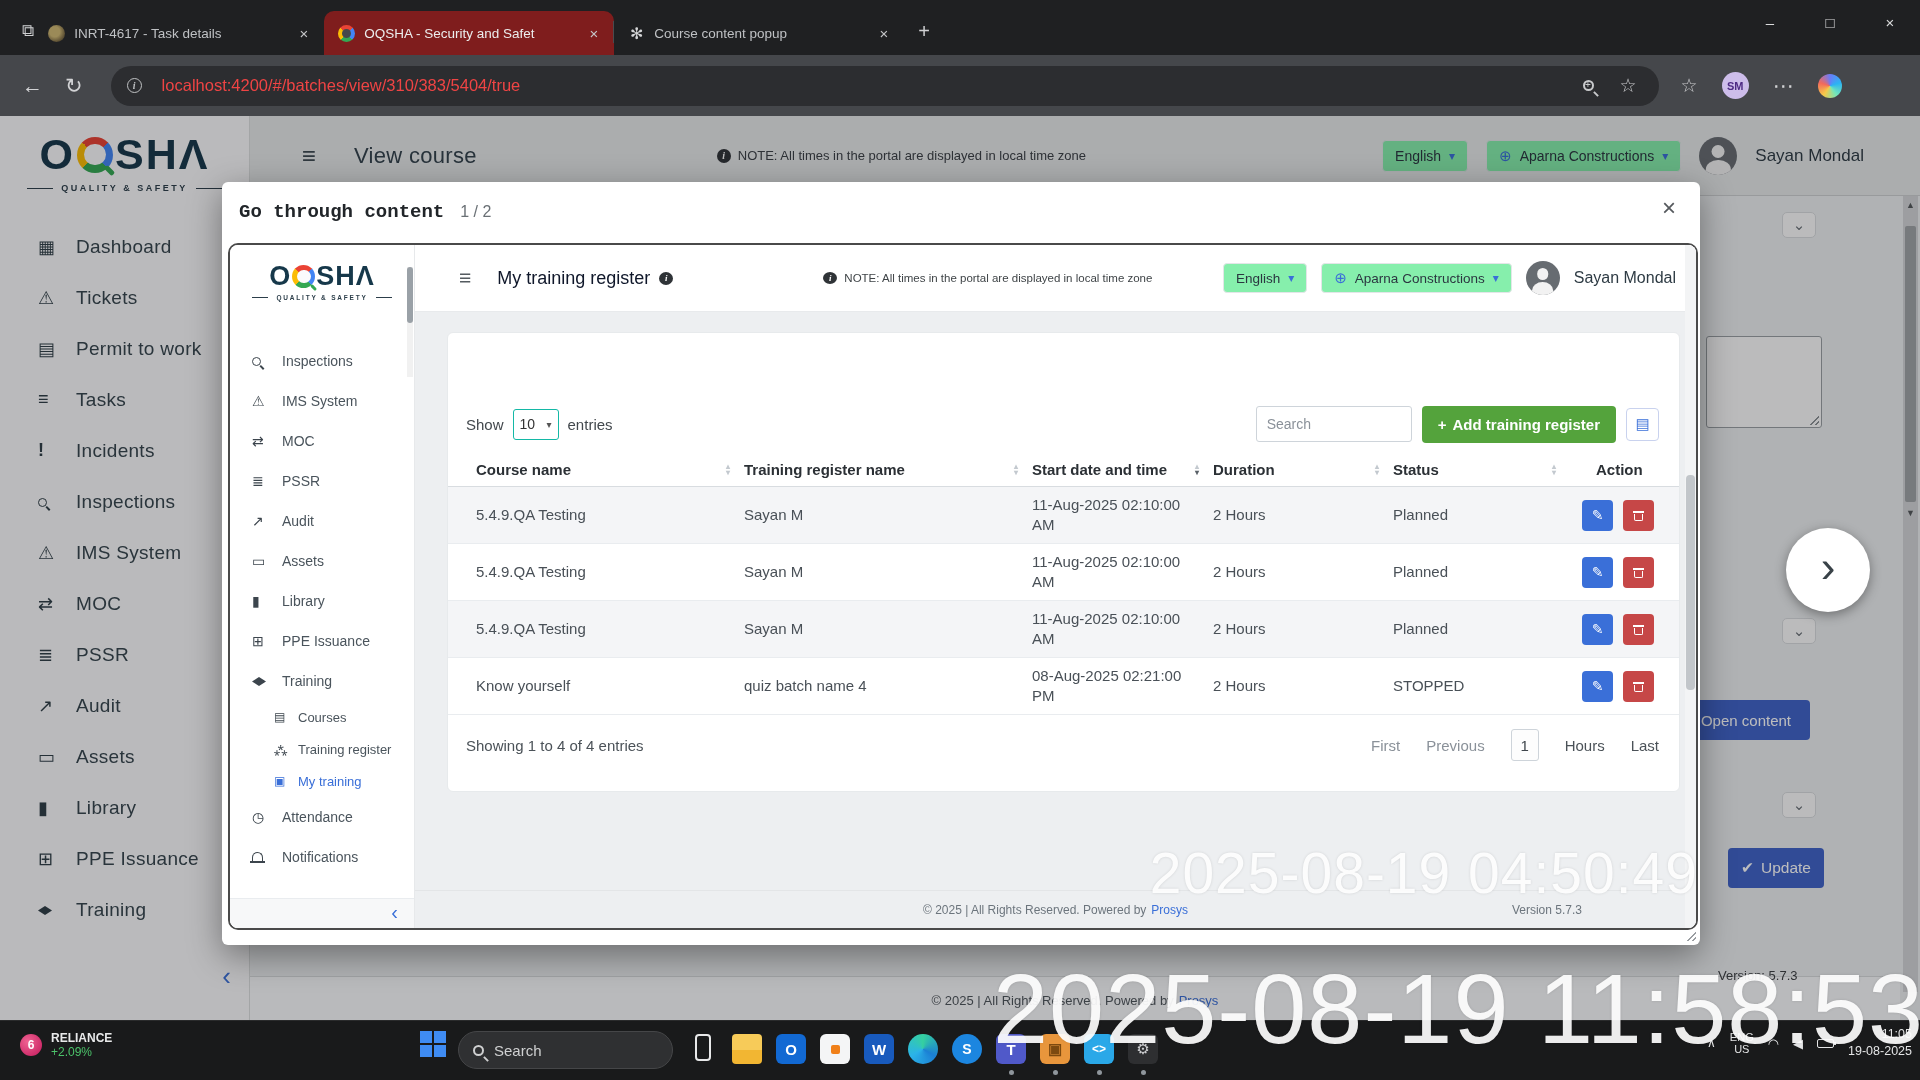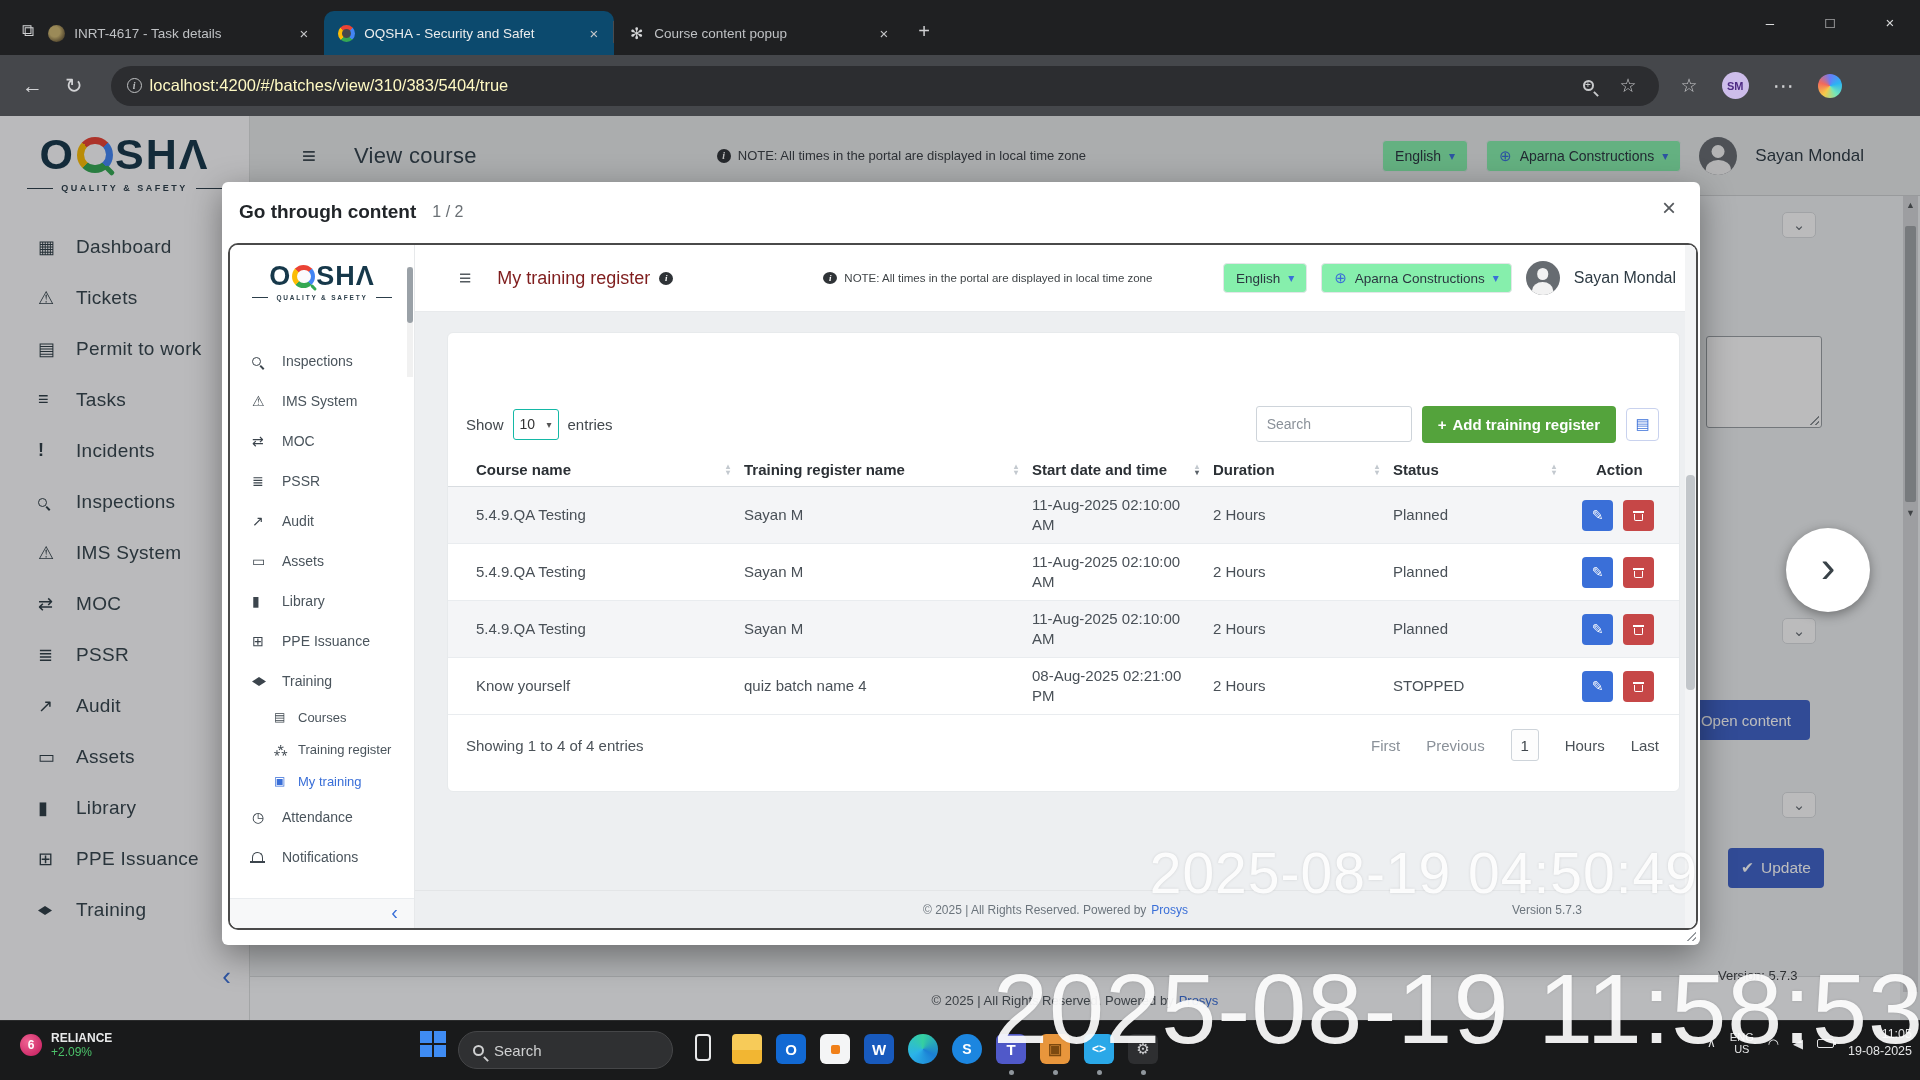--- a/index.html
+++ b/index.html
@@ -5,39 +5,39 @@
   * { margin:0; padding:0; box-sizing:border-box; }
   html,body { background:#000; }
   body { font-family:"Liberation Sans", sans-serif; }
   #screen { position:relative; width:1920px; height:1080px; overflow:hidden; background:#eef0f2; }
 
   
   .tabstrip { position:absolute; left:0; top:0; width:1920px; height:55px; background:#1f2022; display:flex; align-items:flex-end; }
   .ts-ic { color:#cfd0d2; font-size:17px; margin:0 0 14px 22px; }
   .tab { position:relative; display:flex; align-items:center; gap:9px; width:290px; height:44px; padding:0 12px 0 14px; color:#bfc1c4; font-size:13.5px; border-radius:10px 10px 0 0; }
   .tab + .tab::before { content:""; position:absolute; left:-1px; top:10px; height:22px; width:1px; background:#4a4b4e; }
-  .tab.active { background:#0c4a6e; color:#eceded; }
+  .tab.active { background:#7f1d1d; color:#eceded; }
   .tab.active::before { display:none; }
   .tab-title { flex:1; white-space:nowrap; overflow:hidden; }
   .tab-close { font-size:15px; color:#c6c7c9; padding:0 4px; }
   .fav { width:17px; height:17px; border-radius:50%; flex:0 0 17px; }
   .fav1 { background:radial-gradient(circle at 40% 40%, #9b8a58 0 35%, #5d5034 70%); }
   .fav-ring { background:conic-gradient(from -45deg,#ea4335 0 25%,#4285f4 0 50%,#34a853 0 75%,#fbbc05 0 100%); position:relative; }
   .fav-ring::before { content:""; position:absolute; inset:4px; background:#1f2022; border-radius:50%; }
   .tab.active .fav-ring::before { background:#45474b; }
   .fav-openai { display:flex; align-items:center; justify-content:center; color:#d4d5d7; font-size:16px; }
   .newtab { color:#cfd0d2; font-size:20px; margin:0 0 12px 14px; }
   .winctl { position:absolute; right:0; top:0; height:44px; display:flex; }
   .winctl span { width:60px; display:flex; align-items:center; justify-content:center; color:#dadbdc; font-size:15px; }
 
   .toolbar { position:absolute; left:0; top:55px; width:1920px; height:61px; background:#45474b; display:flex; align-items:center; }
   .tb-ic { color:#d2d3d5; font-size:21px; margin-left:22px; }
   .urlpill { position:relative; display:flex; align-items:center; margin-left:28px; width:1548px; height:40px; background:#2c2d30; border-radius:20px; padding:0 16px; }
   .info-ring { width:15px; height:15px; border:1.5px solid #bfc1c3; border-radius:50%; color:#bfc1c3; font:italic bold 10px "Liberation Serif",serif; display:flex; align-items:center; justify-content:center; flex:0 0 15px; }
-  .url-text { color:#fef9c3; font-size:16.5px; margin-left:8px; flex:1; white-space:nowrap; }
+  .url-text { color:#ef4444; font-size:16.5px; margin-left:20px; flex:1; white-space:nowrap; }
   .pill-right { display:flex; align-items:center; gap:26px; margin-right:6px; }
   .mag { position:relative; width:11px; height:11px; border:2px solid #c9cacc; border-radius:50%; display:inline-block; }
   .mag::after { content:""; position:absolute; width:2px; height:6px; background:#c9cacc; transform:rotate(-45deg); left:10px; top:9px; }
   .mag.plus::before { content:"+"; position:absolute; left:0.5px; top:-3.5px; font-size:10px; color:#c9cacc; }
   .tb-star { color:#c9cacc; font-size:19px; }
   .tb-right { display:flex; align-items:center; gap:24px; margin-left:22px; }
   .sm-avatar { width:27px; height:27px; border-radius:50%; background:#cdbdea; color:#4e2a84; font-size:11px; font-weight:bold; display:flex; align-items:center; justify-content:center; }
   .copilot { width:24px; height:24px; border-radius:50%; background:conic-gradient(#6a7bf7,#2bb3f3,#74e6b8,#f7c948,#f2695c,#6a7bf7); }
 
   
@@ -84,21 +84,21 @@
   .bg-version { position:absolute; left:1718px; top:852px; font-size:13px; color:#3c4043; }
   .bg-scrollbar { position:absolute; right:2px; top:80px; width:15px; height:796px; background:#d3d5d7; }
   .bg-scrollbar .arrow { position:absolute; left:0; width:15px; text-align:center; font-size:9px; color:#54585b; }
   .bg-scrollbar .thumb { position:absolute; left:2px; top:30px; width:11px; height:276px; background:#9fa3a6; border-radius:2px; }
 
   .dim { position:absolute; left:0; top:116px; width:1920px; height:904px; background:rgba(10,12,14,0.27); }
 
   
   .modal { position:absolute; left:222px; top:182px; width:1478px; height:763px; background:#fff; border-radius:6px; box-shadow:0 10px 34px rgba(0,0,0,.4); }
   .modal-head { position:absolute; left:0; top:0; width:100%; height:60px; display:flex; align-items:center; }
-  .modal-title { font-size:19px; font-weight:bold; color:#212529; margin-left:17px; }
+  .modal-title { font-size:19px; font-weight:bold; color:#212529; margin-left:17px;font-family:Liberation Mono, monospace; }
   .modal-count { font-size:16px; color:#6a7075; margin-left:16px; }
   .modal-close { position:absolute; right:24px; top:12px; font-size:24px; color:#55595d; }
   .modal-hatch { position:absolute; right:4px; bottom:4px; width:12px; height:12px; background:repeating-linear-gradient(315deg, transparent 0 2px, #9a9ea2 2px 3.5px); clip-path:polygon(100% 0,100% 100%,0 100%); }
 
   .frame { position:absolute; left:6px; top:61px; width:1470px; height:687px; border:2px solid #4a4a4a; border-radius:10px; overflow:hidden; background:#fff; }
 
   .f-sidebar { position:absolute; left:0; top:0; width:185px; height:100%; background:#fff; border-right:1px solid #e7e9eb; }
   .logo-inner { margin-top:16px; font-size:27px; letter-spacing:1px; }
   .q24 { width:23px; height:23px; align-self:center; margin:0 1px; }
   .logo-inner-tag { font-size:6.5px; letter-spacing:1.8px; margin-top:2px; }
@@ -110,21 +110,21 @@
   .f-nav li.sub .nav-ic { width:24px; flex:0 0 24px; font-size:12px; }
   .f-nav li.active, .f-nav li.active .nav-ic, .f-nav li.active .cssic { color:#3a6fd8 !important; }
   .f-side-foot { position:absolute; left:0; bottom:0; width:100%; height:30px; background:#f7f8f9; border-top:1px solid #e9ecef; }
   .f-side-foot span { position:absolute; right:16px; top:2px; color:#3a6fd8; font-size:20px; }
   .f-side-scroll { position:absolute; right:1px; top:22px; width:6px; height:110px; background:#f1f1f1; }
   .f-side-scroll i { display:block; width:6px; height:56px; background:#9aa1a7; border-radius:3px; }
 
   .f-main { position:absolute; left:185px; top:0; width:1281px; height:683px; background:#edeff1; }
   .f-header { position:absolute; left:0; top:0; width:100%; height:67px; background:#fff; border-bottom:1px solid #e8eaec; display:flex; align-items:center; }
   .fh-burger { font-size:21px; color:#555b60; font-weight:bold; margin-left:44px; }
-  .fh-title { font-size:18px; color:#7f1d1d; margin-left:26px; }
+  .fh-title { font-size:18px; color:#0f172a; margin-left:26px; }
   .fh-info { width:13px; height:13px; font-size:9px; margin-left:9px; }
   .f-header .note { margin-left:150px; font-size:11.5px; color:#3f4447; }
   .fh-group { margin-left:auto; display:flex; align-items:center; gap:14px; margin-right:20px; }
   .fh-group .pill { height:30px; font-size:13.5px; }
   .fh-user { font-size:16px; color:#2e3b44; }
 
   .card { position:absolute; left:32px; top:87px; width:1233px; height:460px; background:#fff; border:1px solid #e7eaec; border-radius:6px; }
   .tabsrow { position:absolute; left:0; top:0; width:100%; height:57px; border-bottom:1px solid #dfe3e6; display:flex; align-items:center; gap:44px; padding-left:36px; }
   .ttab { font-size:15px; color:#3f474e; height:57px; display:flex; align-items:center; }
   .ttab.active { color:#3a6fd8; border-bottom:3px solid #3a6fd8; font-weight:bold; }

